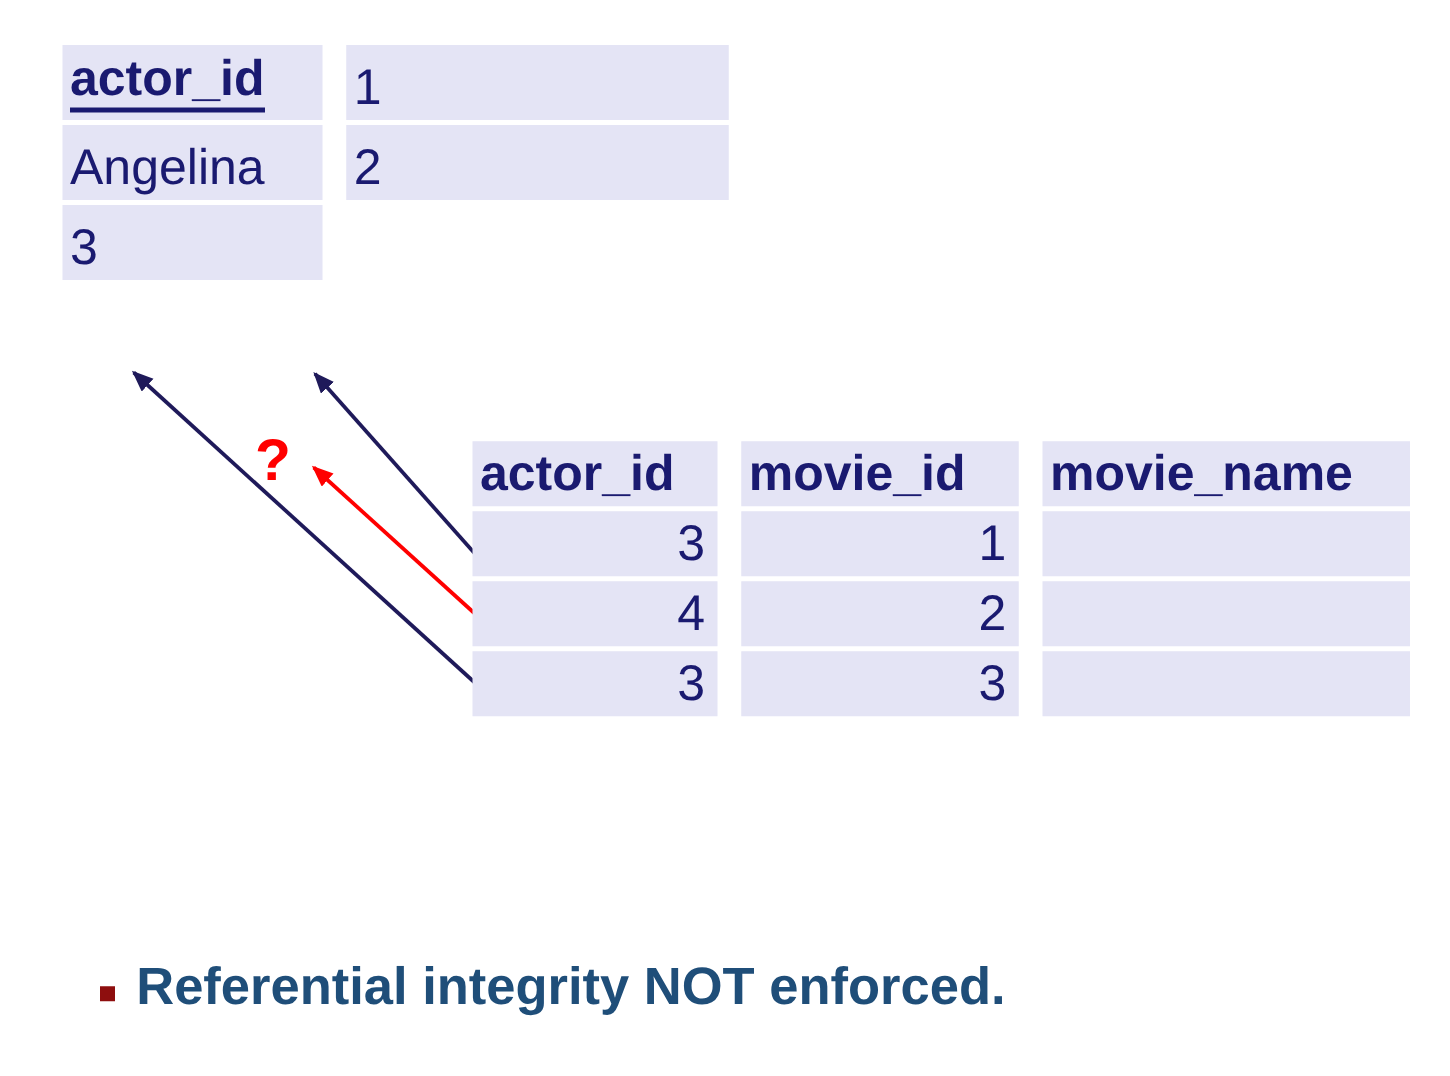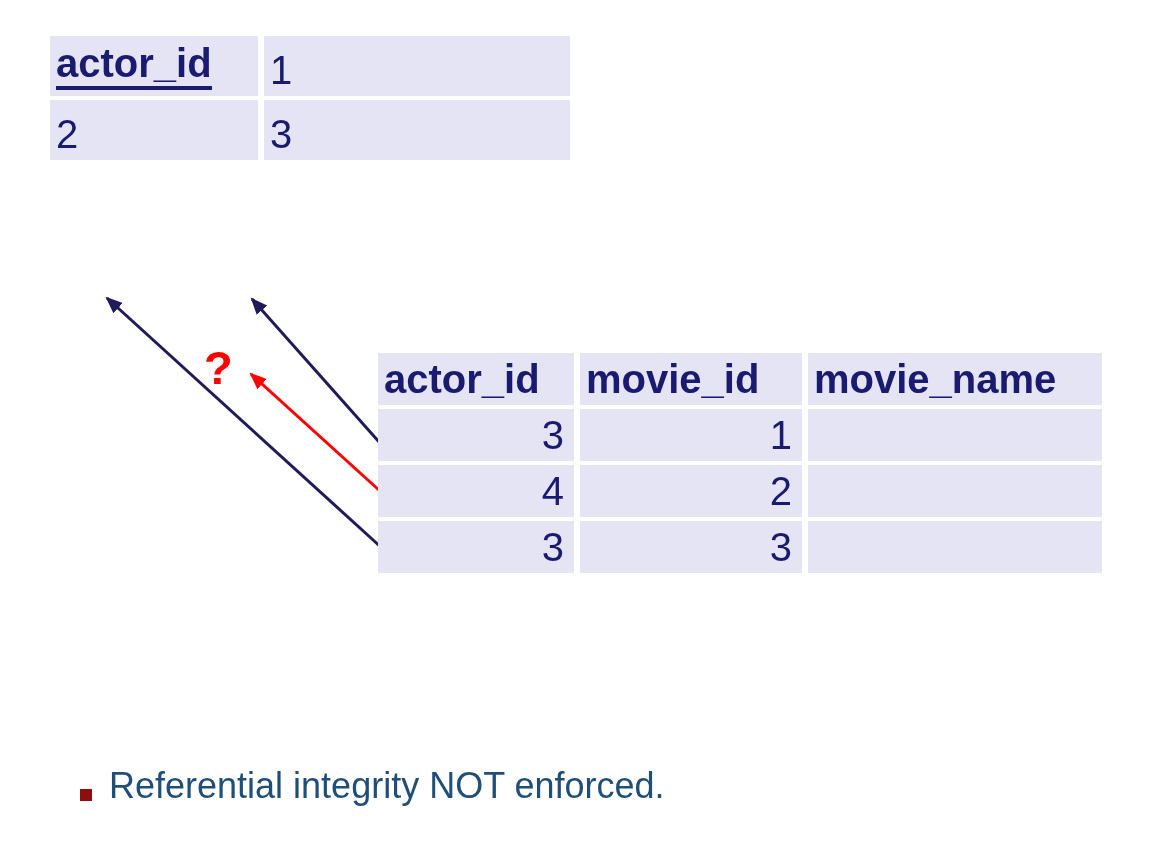--- a/index.html
+++ b/index.html
@@ -3,38 +3,38 @@
 <meta charset="utf-8">
 <style>
   html,body{margin:0;padding:0;background:#ffffff;}
   .slide{
     position:relative;width:1160px;height:861px;background:#ffffff;overflow:hidden;
     font-family:"Liberation Sans",sans-serif;
     --tbl-bg:#e4e4f5;--tbl-text:#1a1a70;--navy:#1f1a5a;--red:#ff0000;
     --bullet-sq:#8e0e0e;--bullet-text:#1f4e79;
   }
   .overlay{position:absolute;left:0;top:0;width:1160px;height:861px;pointer-events:none;}
-  .tbl{position:absolute;display:grid;gap:4px 6px;}
+  .tbl{position:absolute;display:grid;gap:4px 19px;}
   .tbl-actors{left:50px;top:36px;grid-template-columns:208px 306px;grid-auto-rows:60px;}
   .tbl-movies{left:378px;top:353px;grid-template-columns:196px 222px 294px;grid-auto-rows:52px;}
   .cell{
     background:var(--tbl-bg);color:var(--tbl-text);
     display:flex;align-items:flex-end;
     padding:0 6px 6px 6px;font-size:40px;line-height:1;white-space:nowrap;overflow:hidden;
   }
   .head{font-weight:bold;}
   .num{justify-content:flex-end;padding-right:10px;}
   .pk-underline{border-bottom:4px solid currentColor;padding-bottom:3px;display:inline-block;}
   .qmark{
     position:absolute;left:204px;top:344px;font-size:47px;font-weight:bold;
     color:var(--red);line-height:1;
   }
   .bullet-line{position:absolute;left:80px;top:765px;display:flex;align-items:flex-start;}
   .bullet-square{width:12px;height:12px;background:var(--bullet-sq);margin-top:24px;margin-right:17px;flex:none;}
-  .bullet-text{font-size:36px;color:var(--bullet-text);line-height:1.15;}
+  .bullet-text{font-size:42px;color:var(--bullet-text);line-height:1.15;font-weight:bold;}
 </style>
 </head>
 <body>
 
 <div class="slide" style="--tbl-bg: #e4e4f5; --tbl-text: #1a1a70; --navy: #1f1a5a; --red: #ff0000; --bullet-sq: #8e0e0e; --bullet-text: #1f4e79;">
 
   <svg class="overlay" viewBox="0 0 1160 861" xmlns="http://www.w3.org/2000/svg">
     <defs>
       <marker id="head-arrow_navy" markerUnits="userSpaceOnUse" markerWidth="18" markerHeight="16" refX="15" refY="7" orient="auto">
         <path d="M0,0 L17,7 L0,14 z" fill="#1f1a5a"></path>
@@ -47,20 +47,21 @@
       <line x1="380" y1="491" x2="251" y2="374" stroke="#ff0000" stroke-width="3" marker-end="url(#head-arrow_red)"></line>
       <line x1="383" y1="549" x2="107" y2="298" stroke="#1f1a5a" stroke-width="3" marker-end="url(#head-arrow_navy)"></line>
     </svg>
 
   <div class="tbl tbl-actors">
     <div class="cell head">
         <span class="pk-underline">actor_id</span>
       </div>
 
     <div class="cell">1</div>
+    <div class="cell">Angelina</div>
     <div class="cell">2</div>
     <div class="cell">3</div>
   </div>
 
   <div class="tbl tbl-movies">
     <div class="cell head">actor_id</div>
     <div class="cell head">movie_id</div>
     <div class="cell head">movie_name</div>
 
     <div class="cell num">3</div>

